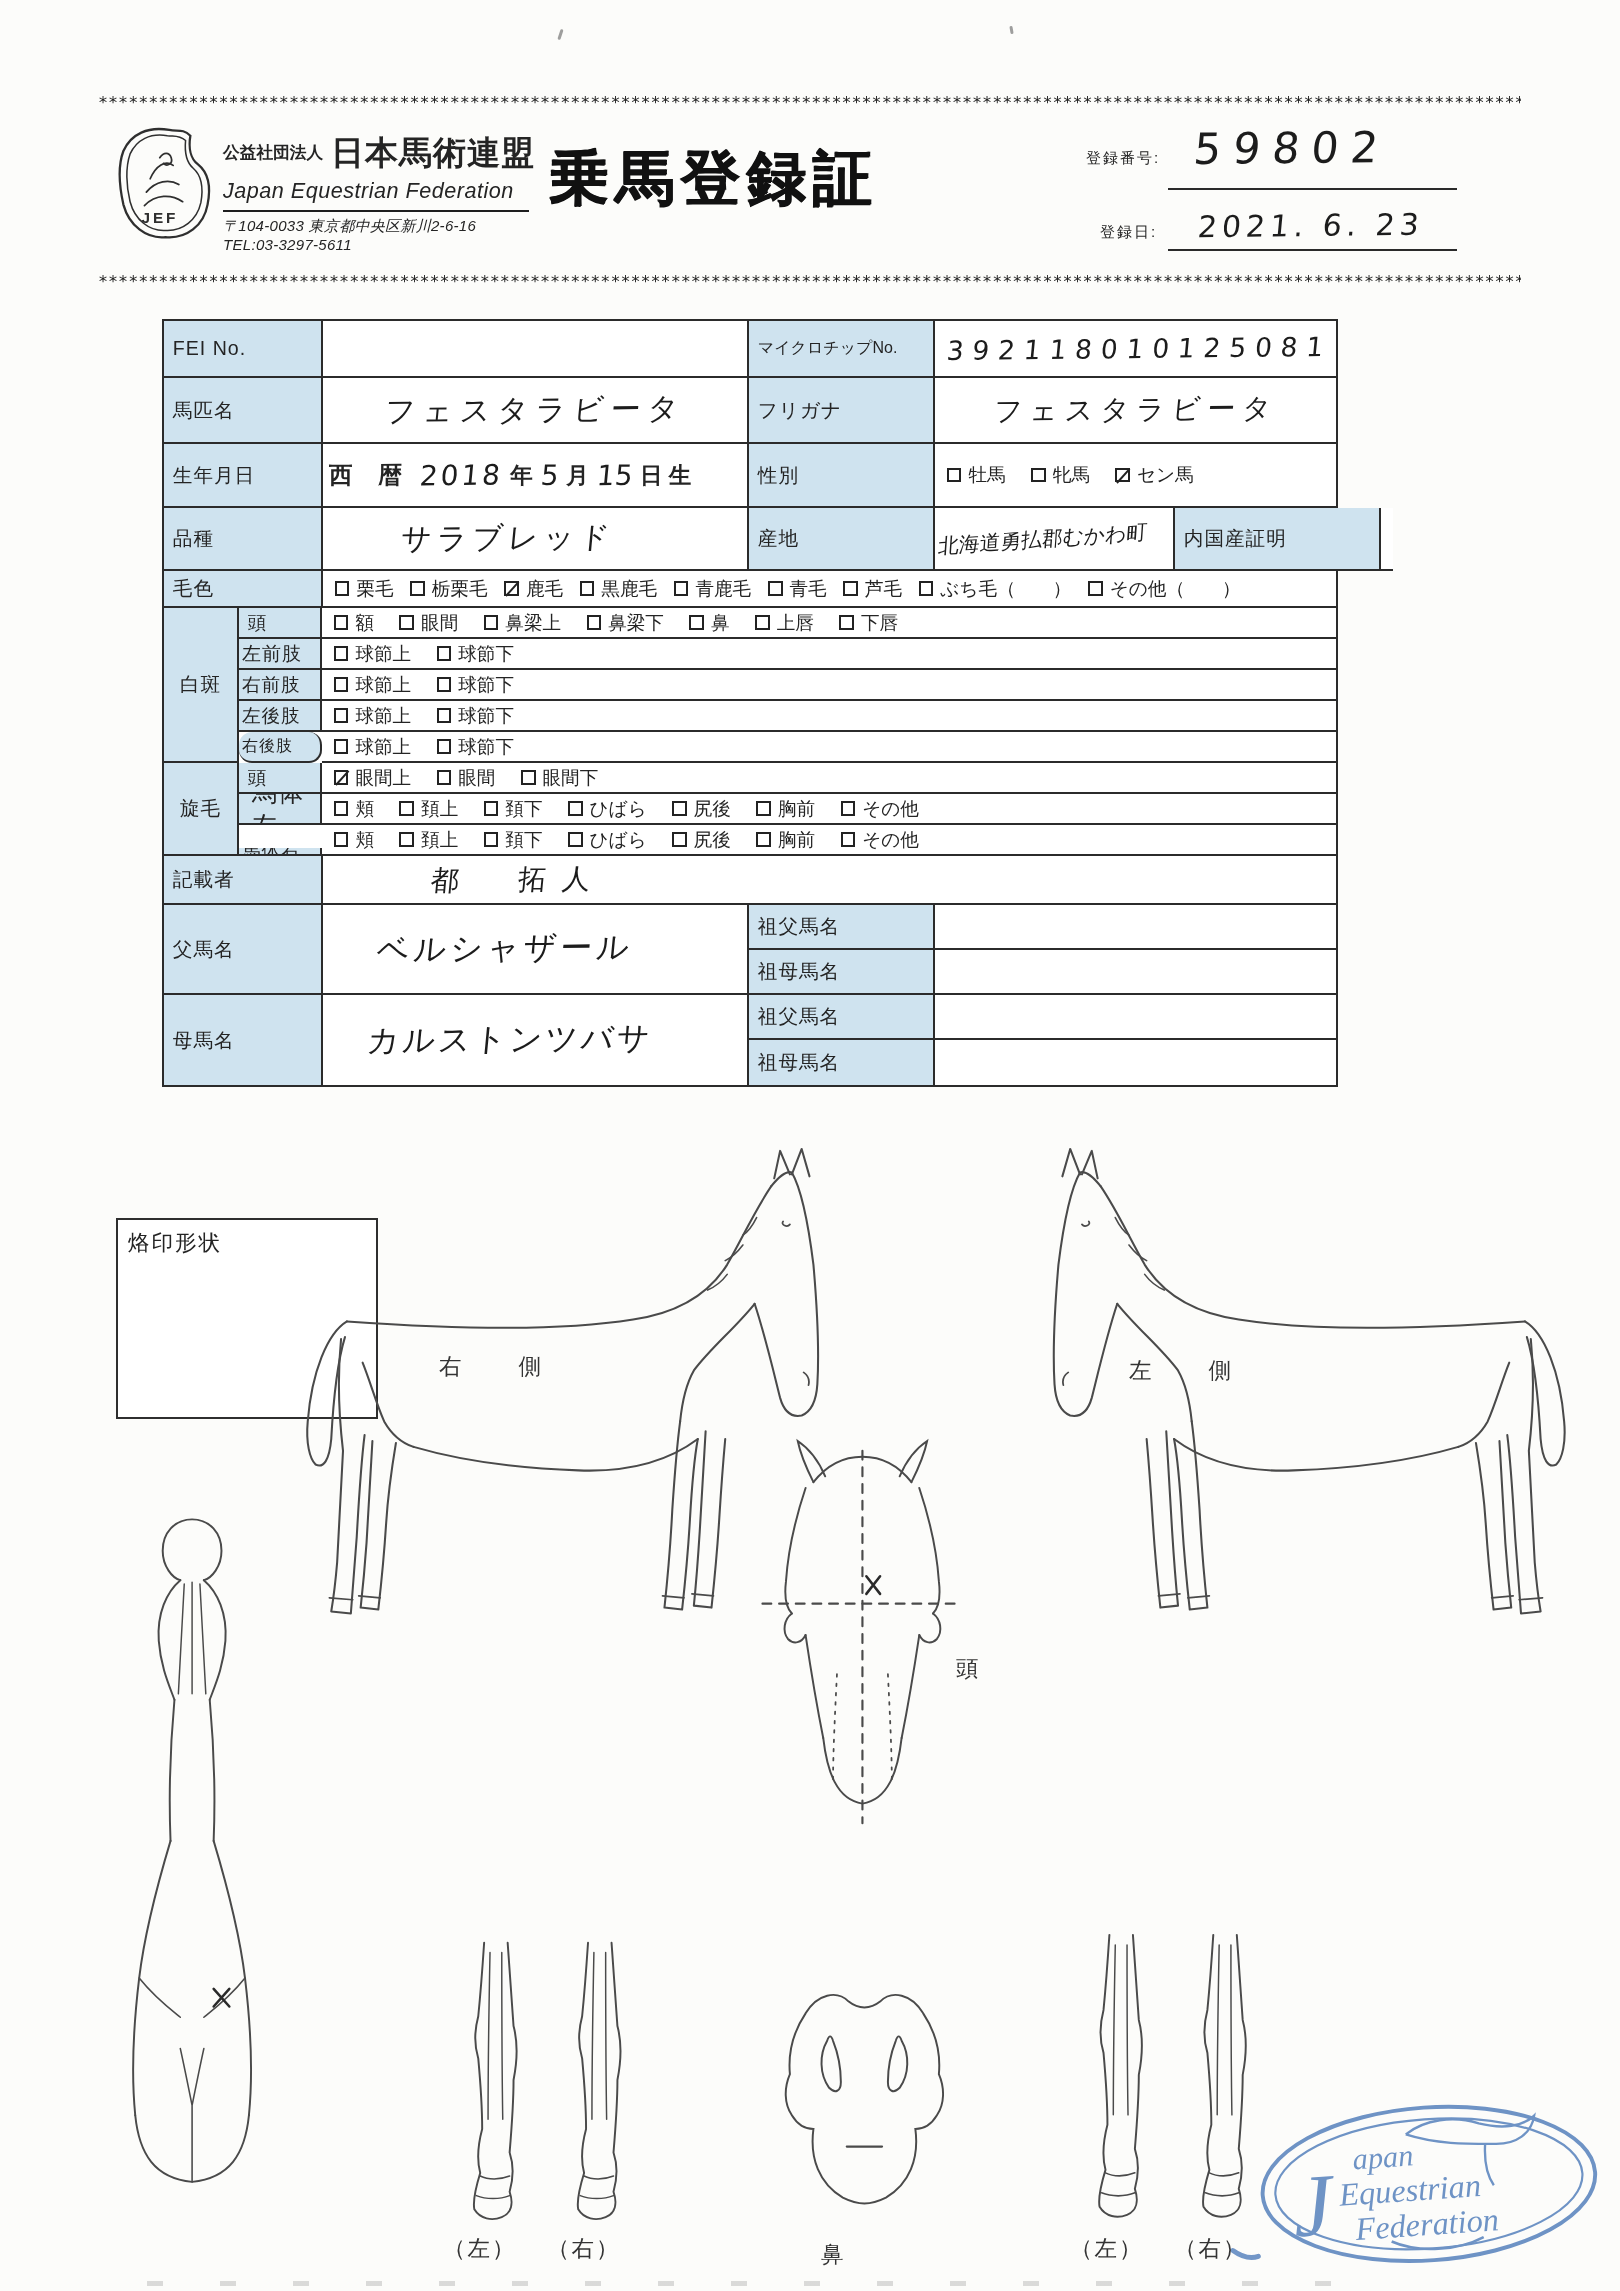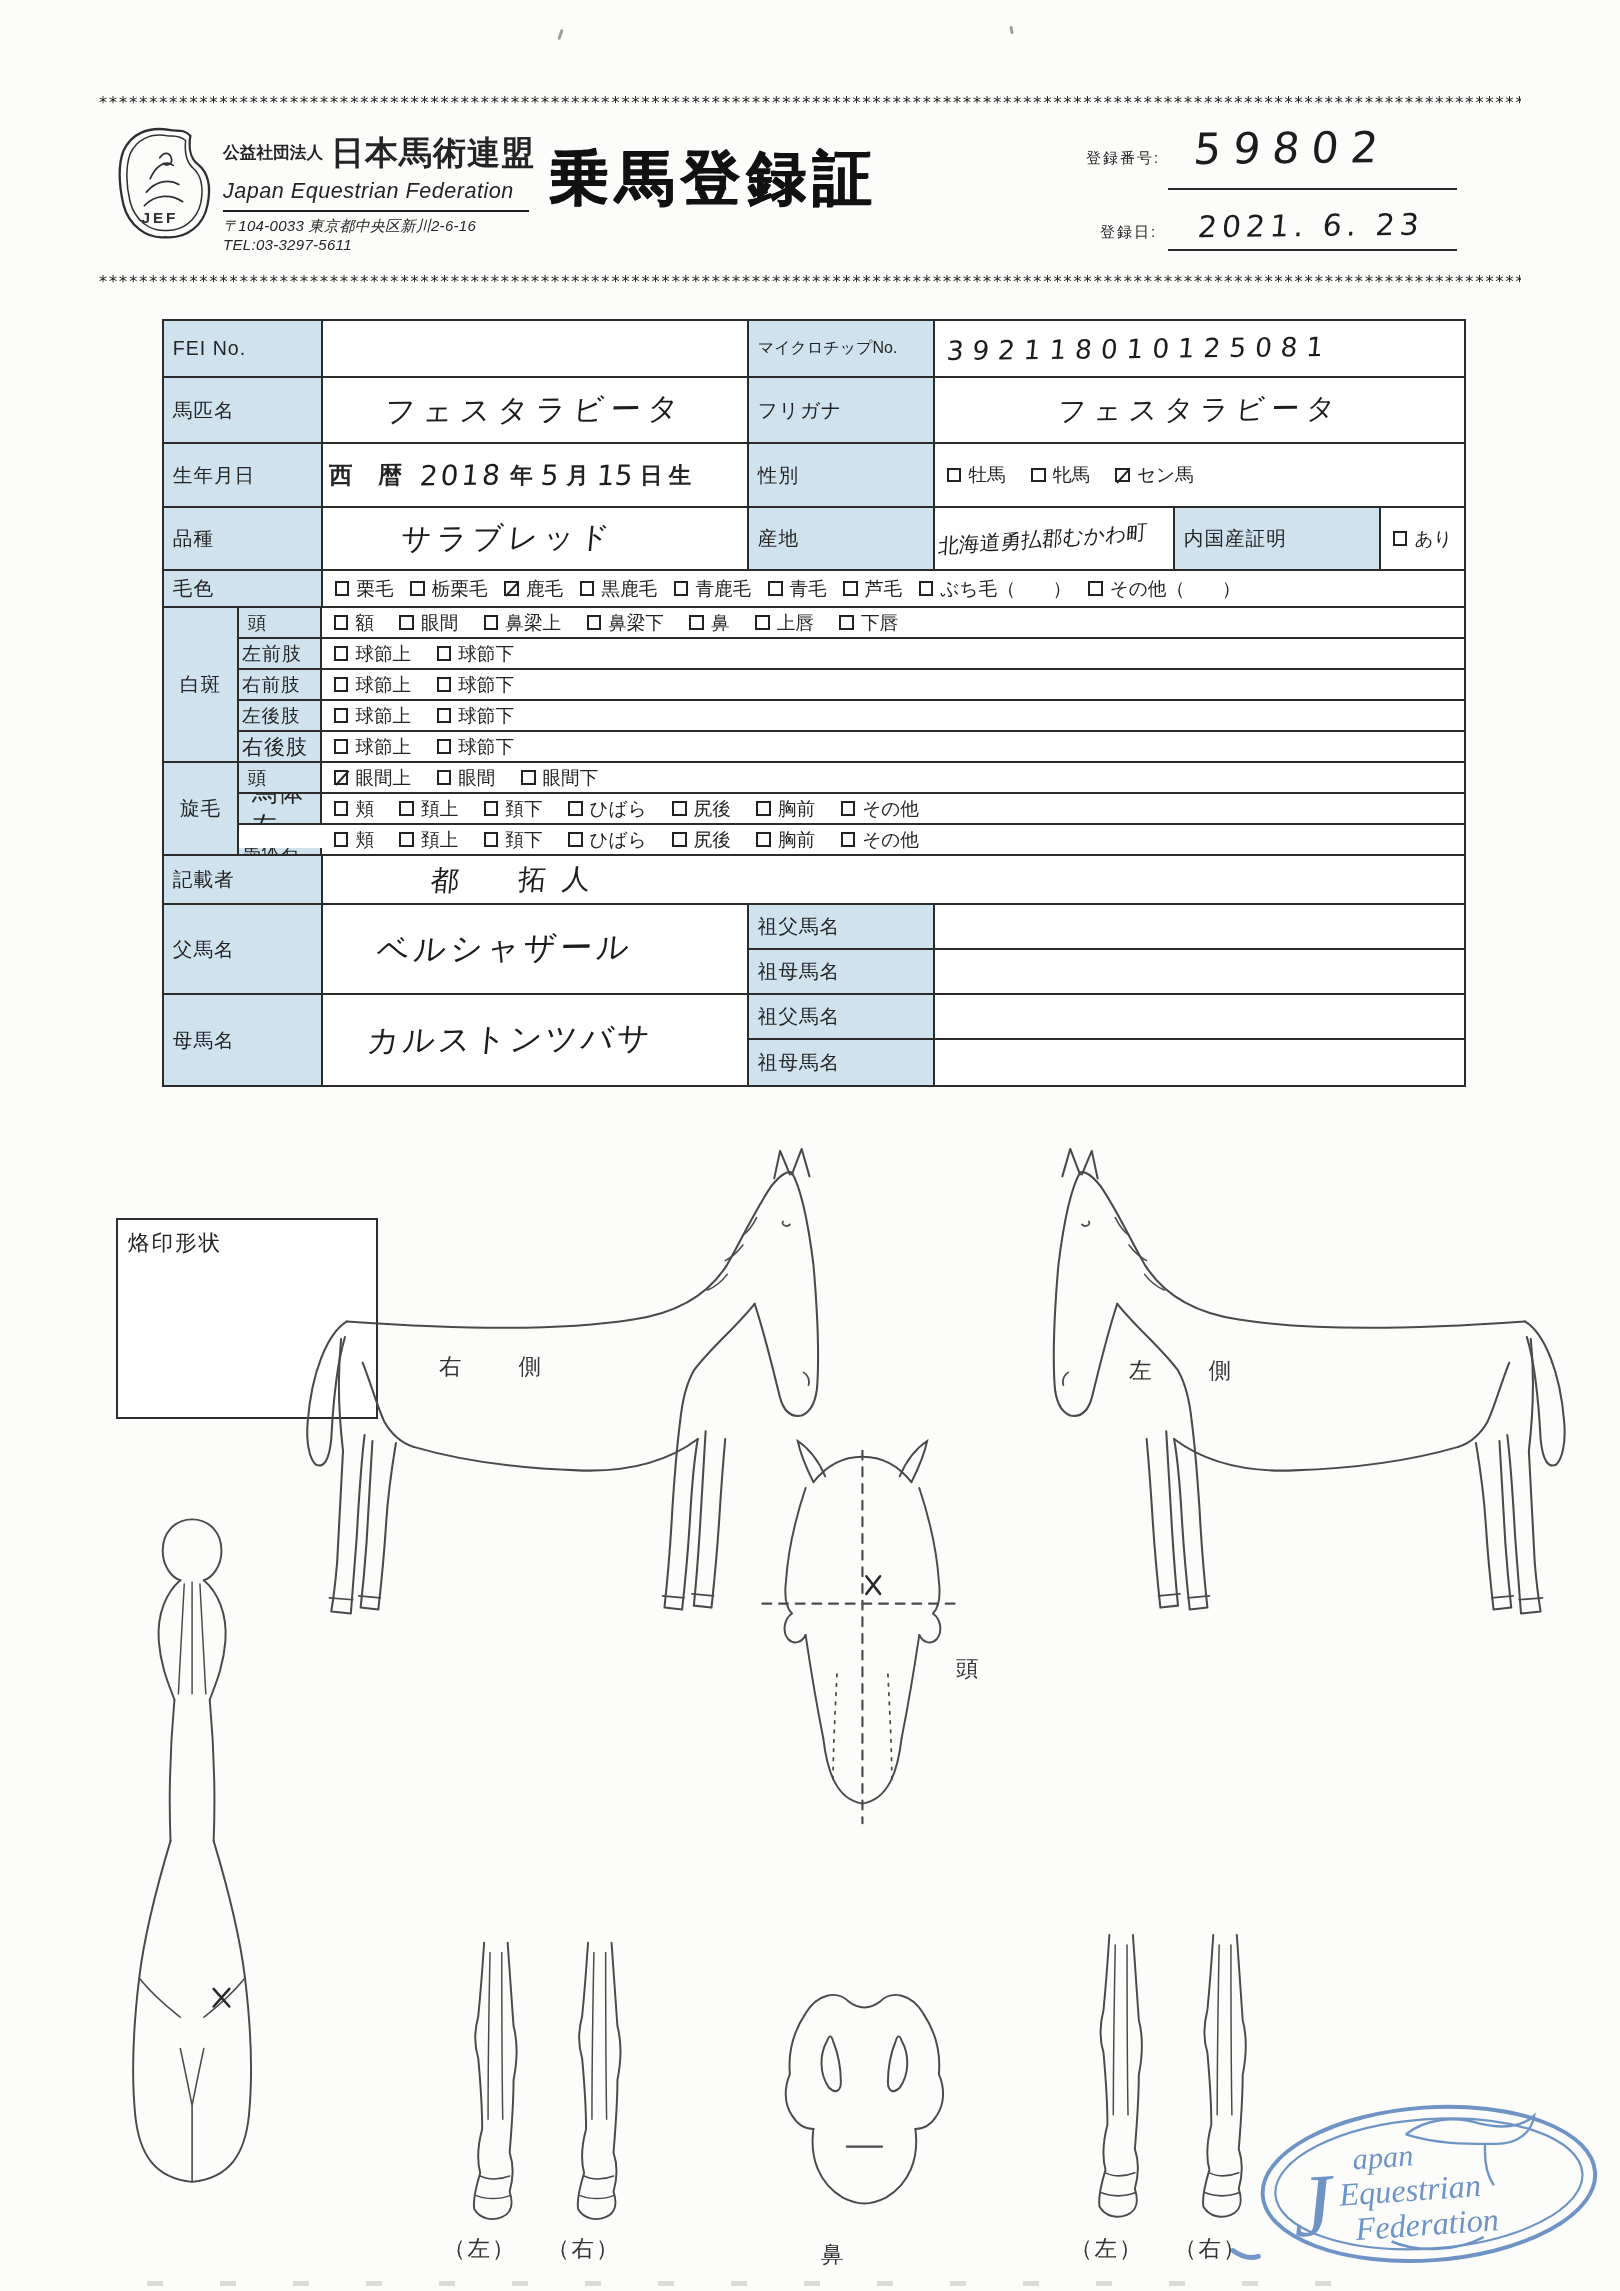--- a/index.html
+++ b/index.html
@@ -32,21 +32,21 @@
   .org-rule{width:306px;height:0;border-top:2.5px solid #1e1e1e;margin:5.9px 0 3.9px 0;}
   .org-small{font-style:italic;font-size:15px;line-height:19.6px;letter-spacing:0.3px;}
   .cert-title{font-size:59px;font-weight:bold;letter-spacing:6.9px;color:#111;
     text-shadow:1px 0 0 #111, 0 1px 0 #111;}
   .reg-label{font-size:15px;letter-spacing:2px;}
   .reg-line{position:absolute;height:0;border-top:2.9px solid #2a2a2a;}
   
   .hand{font-family:"DejaVu Sans",sans-serif;display:inline-block;transform:skewX(-6deg) rotate(-.6deg);
     color:var(--hand);font-weight:400;}
   
-  #tbl{position:absolute;left:162px;top:319px;width:1304px;border:2.9px solid var(--line);background:#fff;}
+  #tbl{position:absolute;left:162px;top:319px;width:1176px;border:2.9px solid var(--line);background:#fff;}
   .trow{display:grid;}
   .c{border-right:2.5px solid var(--line);border-bottom:2.5px solid var(--line);
      display:flex;align-items:center;overflow:hidden;}
   .c.last{border-right:none;}
   .nb{border-bottom:none !important;}
   .lbl{background:var(--cellblue);padding:0 8.8px;font-size:19.6px;letter-spacing:1px;}
   .lbl.small{font-size:16px;letter-spacing:0;}
   .val{padding:0 11.8px;background:#fff;}
   .cbrow{display:flex;align-items:center;gap:25.5px;padding-left:11.8px;font-size:18.6px;background:#fff;}
   .cbrow.tight{gap:16.7px;}
@@ -274,21 +274,21 @@
       <div class="c cbrow last">
           <span class="cb">
             <span class="box"></span>
             <span>球節上</span>
           </span>
           <span class="cb">
             <span class="box"></span>
             <span>球節下</span>
           </span>
         </div>
-      <div class="c lbl" style="font-size:21px;padding:0 2.9px;">右後肢</div>
+      <div class="c lbl" style="font-size:16px;padding:0 2.9px;border-radius:13px;">右後肢</div>
       <div class="c cbrow last">
           <span class="cb">
             <span class="box"></span>
             <span>球節上</span>
           </span>
           <span class="cb">
             <span class="box"></span>
             <span>球節下</span>
           </span>
         </div>

